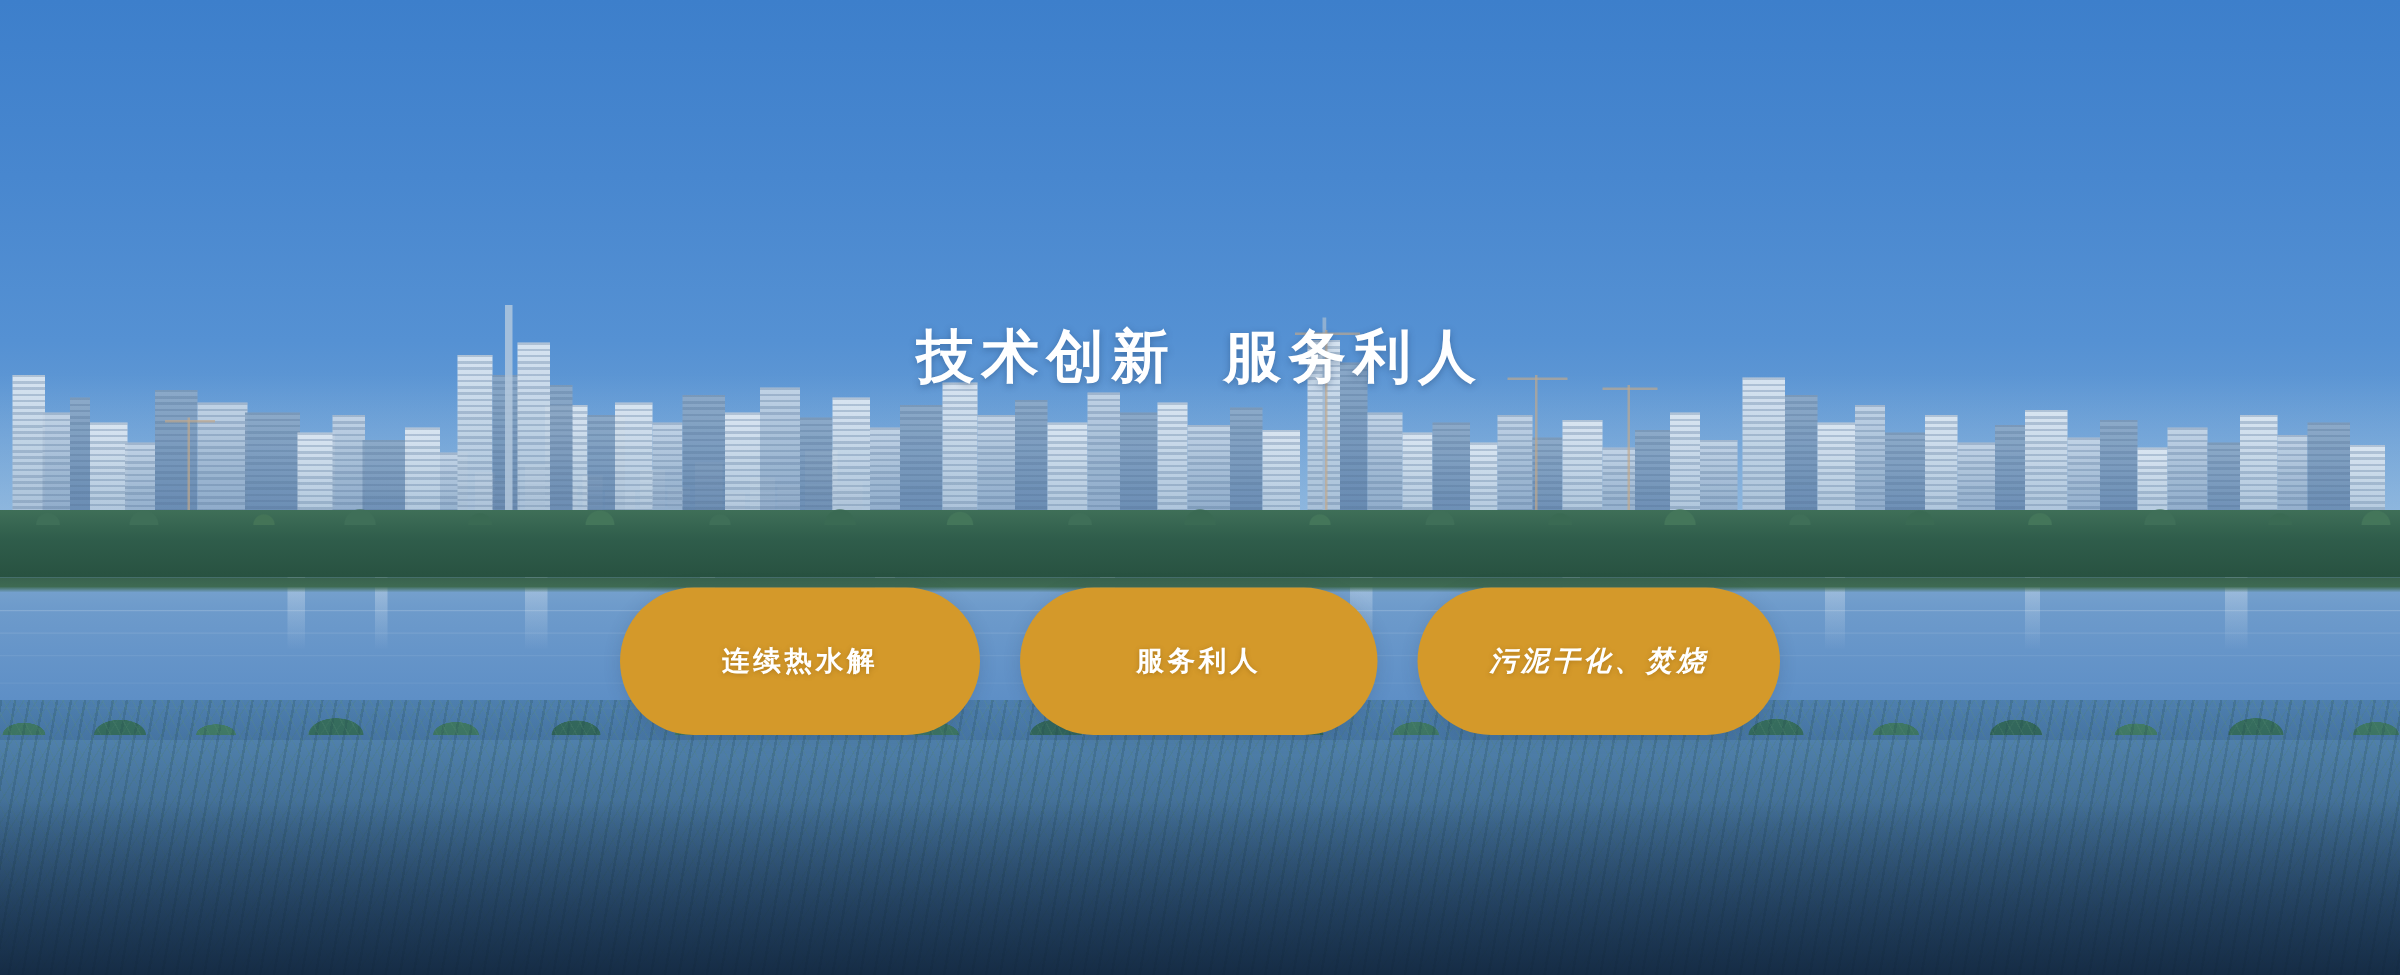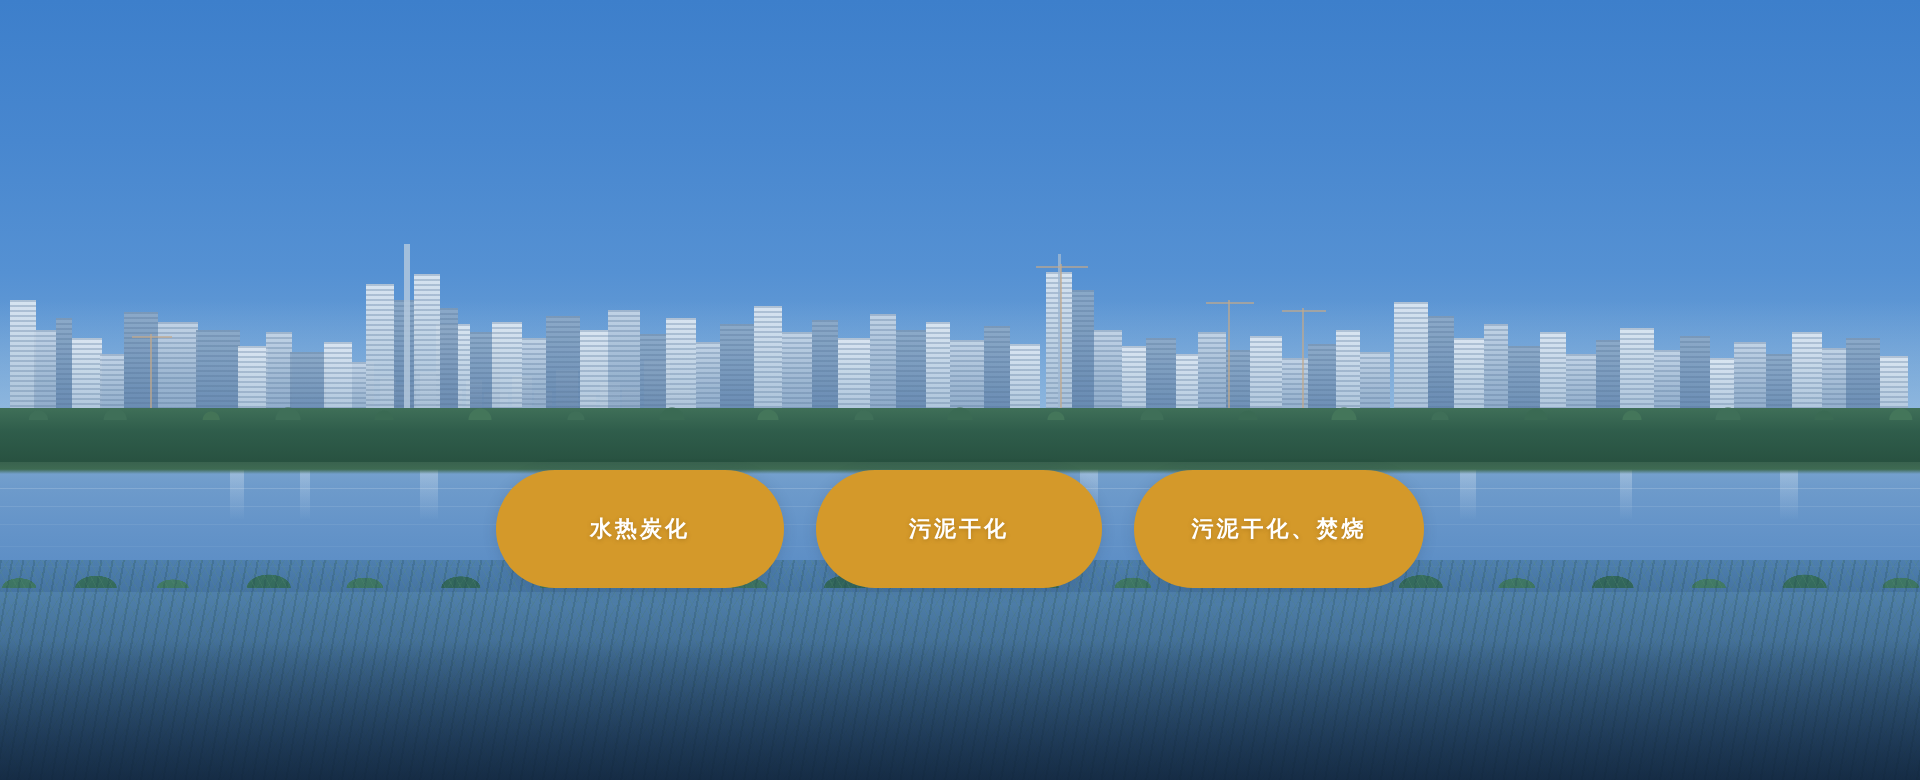--- a/index.html
+++ b/index.html
@@ -181,21 +181,21 @@
     color:#ffffff;
     font-size:22px; font-weight:700; letter-spacing:3px;
     text-shadow:0 1px 4px rgba(110,70,0,.35);
     cursor:pointer;
     box-shadow:0 2px 14px rgba(40,60,90,.18);
     white-space:nowrap;
     user-select:none;
   }
   .pill-1 { width:288px; }
   .pill-2 { width:286px; }
-  .pill-3 { width:290px; }
+  .pill-3 { width:290px;font-style:italic; }
 </style>
 </head>
 <body>
 
 <div class="hero">
 
   <div class="sky"></div>
   <div class="haze"></div>
 
   <div class="hills">
@@ -329,21 +329,22 @@
   </div>
   <div class="shore"></div>
 
   <div class="canopy"></div>
   <div class="fg"></div>
   <div class="leaves"></div>
   <div class="fg2"></div>
   <div class="fg-shadow"></div>
 
   <div class="copy">
+    <div class="title">技术创新  服务利人</div>
   </div>
 
   <div class="pills">
-    <div class="pill pill-1">水热炭化</div>
-    <div class="pill pill-2">污泥干化</div>
+    <div class="pill pill-1">连续热水解</div>
+    <div class="pill pill-2">服务利人</div>
     <div class="pill pill-3">污泥干化、焚烧</div>
   </div>
 
 </div>
 
 </body></html>

